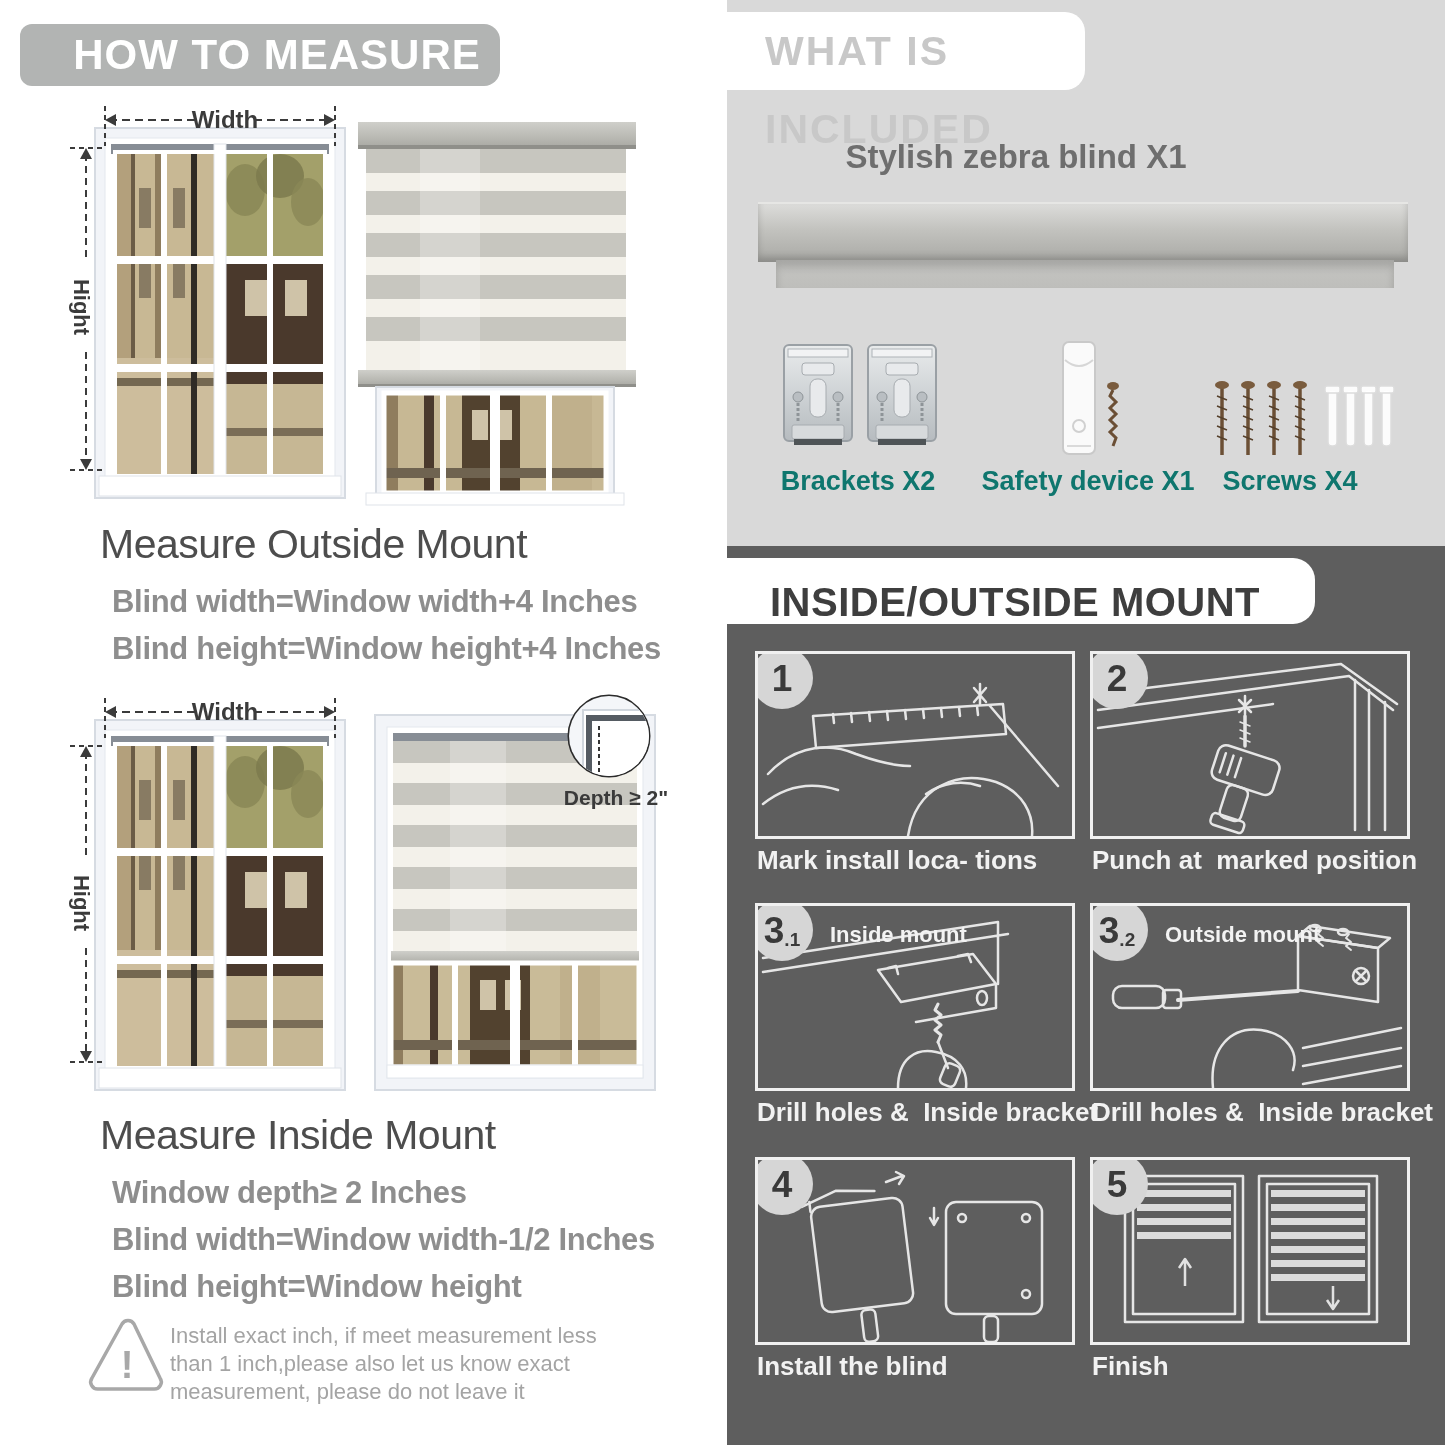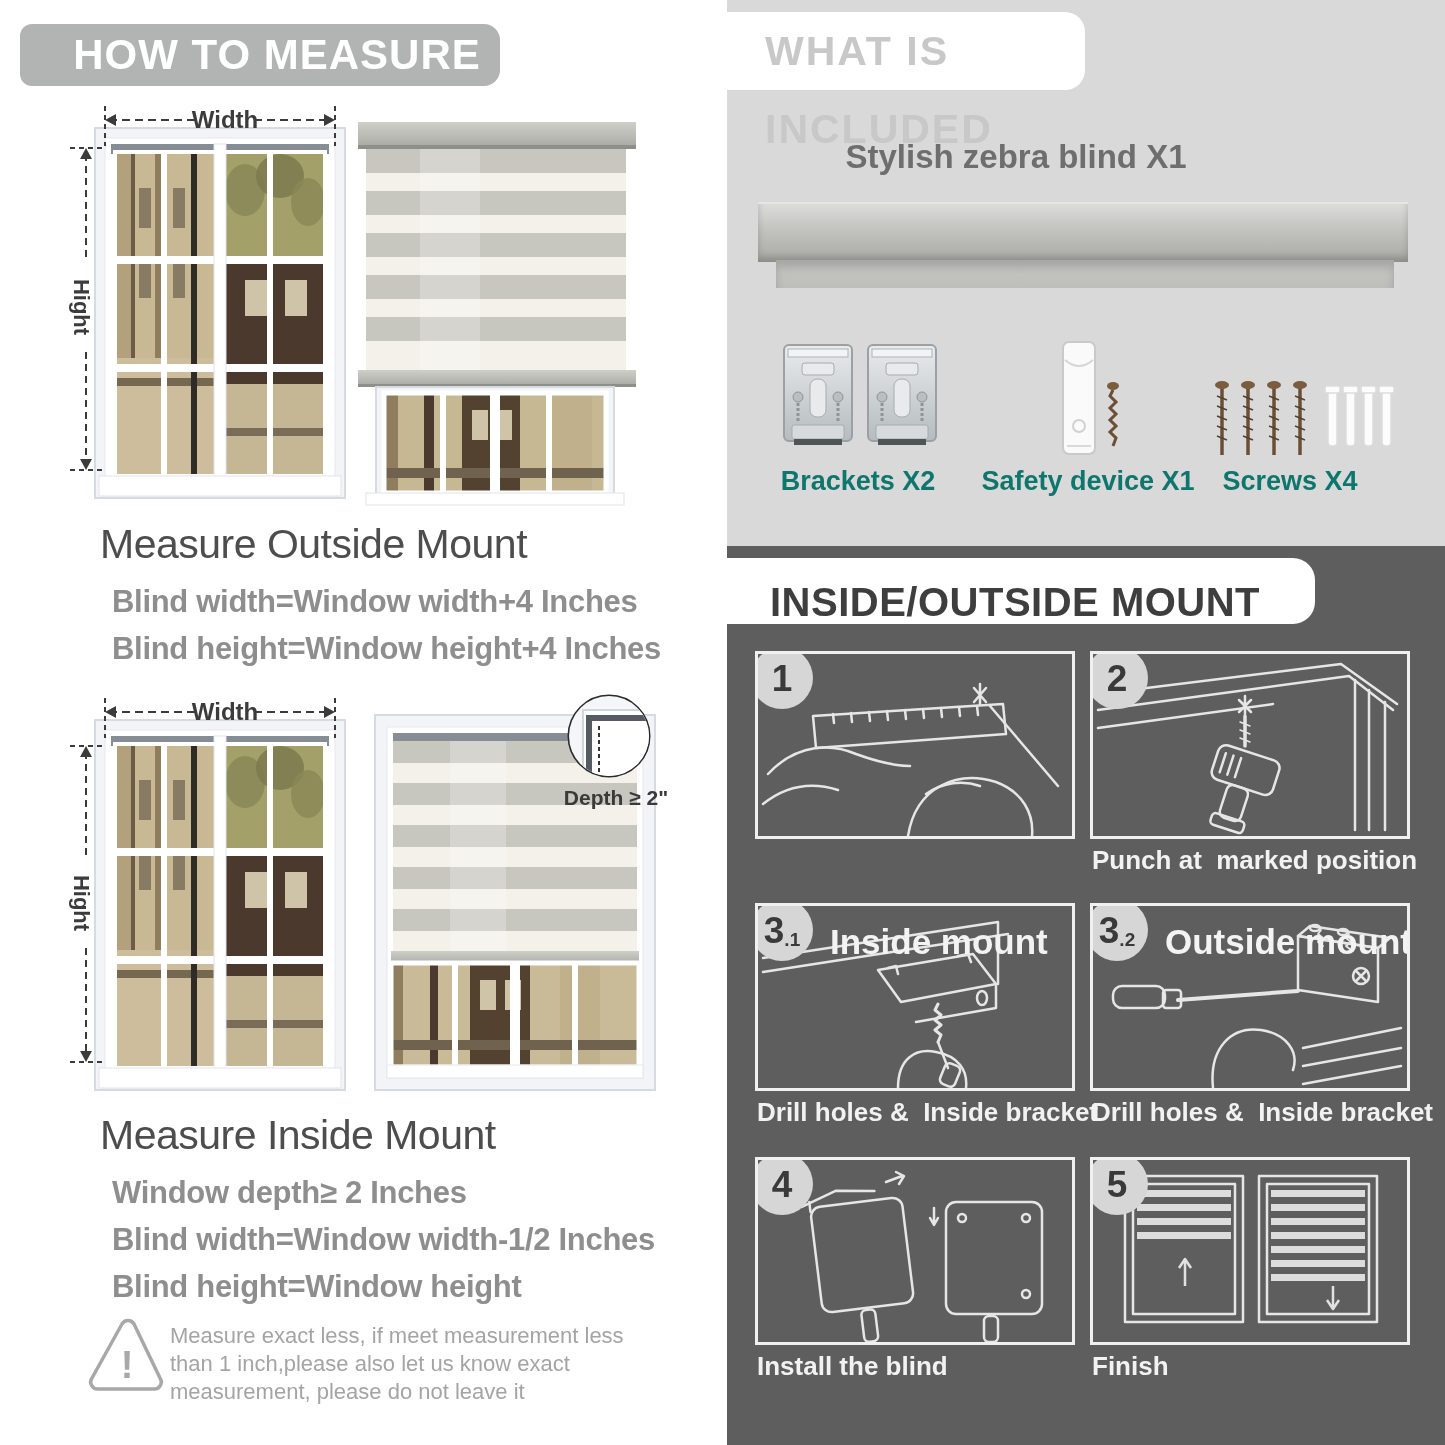--- a/index.html
+++ b/index.html
@@ -32,21 +32,21 @@
   
   .rb-panel{left:727px;top:546px;width:718px;height:899px;background:#5e5e5e;}
   .hdr-mount{left:710px;top:558px;width:605px;height:66px;background:#ffffff;border-radius:0 22px 22px 0;
              color:#3e3e3e;font-size:40px;font-weight:bold;letter-spacing:0.5px;line-height:88px;padding-left:60px;box-sizing:border-box;}
   .panel{width:320px;height:188px;border:3px solid #f0f0f0;box-sizing:border-box;overflow:hidden;position:absolute;}
   .panel svg.art{position:absolute;left:0;top:0;}
   .badge{position:absolute;left:-7px;top:-7px;width:62px;height:62px;border-radius:50%;background:#d6d6d6;
          display:flex;align-items:center;justify-content:center;}
   .badge .num{font-size:37px;font-weight:bold;color:#3a3a3a;line-height:1;}
   .badge .sub{font-size:19px;font-weight:bold;color:#3a3a3a;align-self:flex-end;margin-bottom:10px;}
-  .plabel{position:absolute;left:72px;top:16px;font-size:35px;font-weight:bold;color:#f3f3f3;white-space:nowrap;}
+  .plabel{position:absolute;left:72px;top:16px;font-size:22px;font-weight:bold;color:#f3f3f3;white-space:nowrap;}
   .caption{position:absolute;font-size:26px;font-weight:bold;color:#f2f2f2;white-space:pre-wrap;}
 
   svg text{font-family:"Liberation Sans",sans-serif;}
 </style>
 </head>
 <body>
 
 <div id="canvas">
 
   <div class="abs banner-how">HOW TO MEASURE</div>
@@ -227,21 +227,21 @@
     <div class="m-line">Window depth≥ 2 Inches</div>
     <div class="m-line">Blind width=Window width-1/2 Inches</div>
     <div class="m-line">Blind height=Window height</div>
   </div>
 
   <svg class="abs" style="left:86px;top:1316px" width="84" height="82" viewBox="0 0 84 82">
     <path d="M38,10 a7,7 0 0 1 12,0 L76,64 a7,7 0 0 1 -6,11 L14,75 a7,7 0 0 1 -6,-11 Z" fill="none" stroke="#a8a8a8" stroke-width="3.5" stroke-linejoin="round" transform="translate(-2,-2)"></path>
     <text x="41" y="62" text-anchor="middle" font-size="38" font-weight="bold" fill="#a8a8a8">!</text>
   </svg>
   <div class="abs warn-text">
-    <div>Measure exact less, if meet measurement less</div>
+    <div>Install exact inch, if meet measurement less</div>
     <div>than 1 inch,please also let us know exact</div>
     <div>measurement, please do not leave it</div>
   </div>
 
   <div class="abs rt-panel"></div>
   <div class="abs hdr-included">WHAT IS INCLUDED</div>
   <div class="abs product-title">Stylish zebra blind X1</div>
   <div class="abs rail-main"></div>
   <div class="abs rail-step"></div>
 
@@ -341,20 +341,21 @@
         <path d="M150,182 C158,132 200,116 238,128 C265,138 276,160 274,182"></path>
         <path d="M168,140 C185,128 205,126 222,132"></path>
       </g>
     </svg>
     <div class="badge">
         <span class="num">1</span>
         <span class="sub"></span>
       </div>
     <div class="plabel"></div>
   </div>
+  <div class="caption" style="left:757px;top:845px">Mark install loca- tions</div>
 
   <div class="panel" style="left:1090px;top:651px">
     <svg class="art" width="314" height="182" viewBox="0 0 314 182">
       <g fill="none" stroke="#eeeeee" stroke-width="2.5" stroke-linecap="round" stroke-linejoin="round" opacity="0.95">
         <path d="M5,40 L248,10 M5,56 L256,22 M248,10 L304,50 M256,22 L300,56"></path>
         <path d="M262,26 L262,176 M276,36 L276,176 M292,48 L292,176"></path>
         <path d="M5,74 L180,50"></path>
         <path d="M146,46 l12,12 M158,46 l-12,12 M152,42 l0,18"></path>
         <path d="M152,62 L152,92" stroke-width="3.5"></path>
         <path d="M147,68 l10,4 M147,76 l10,4 M147,84 l10,4" stroke-width="1.5"></path>

